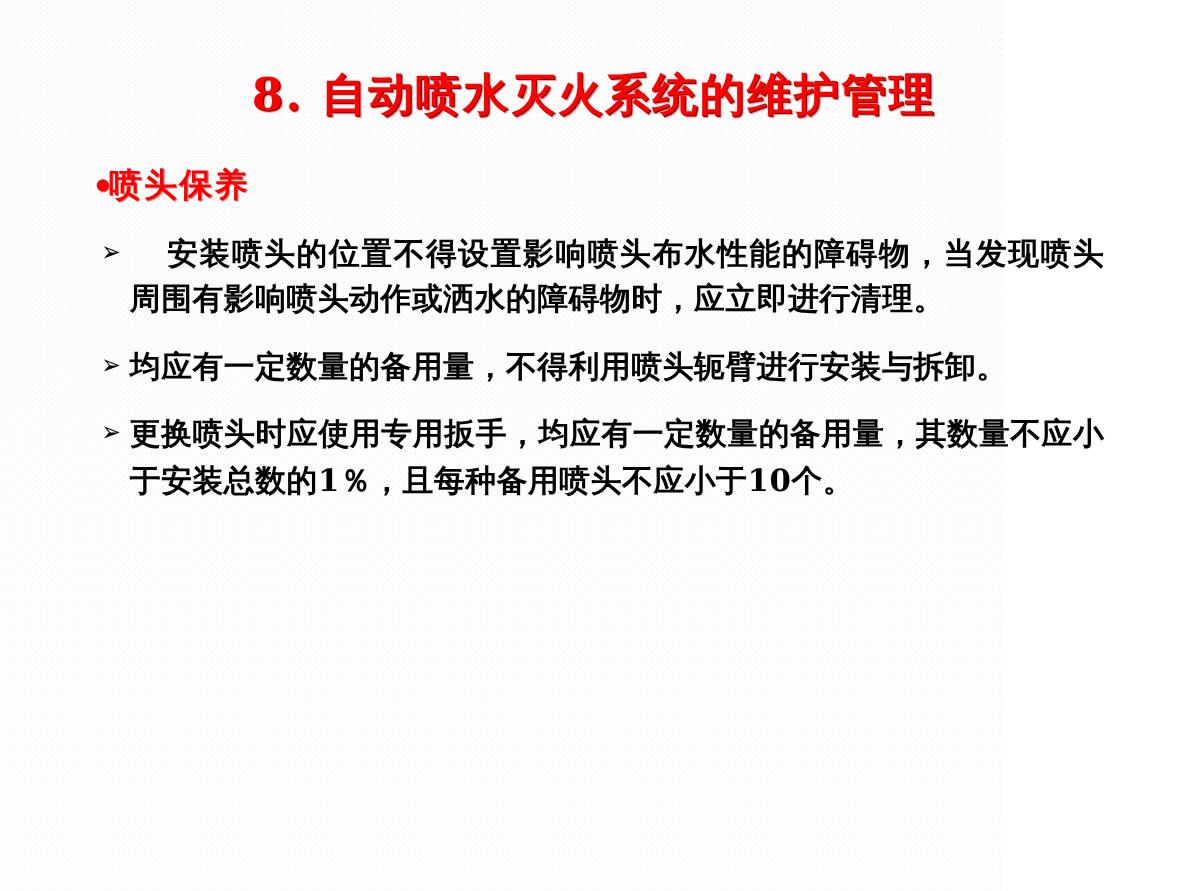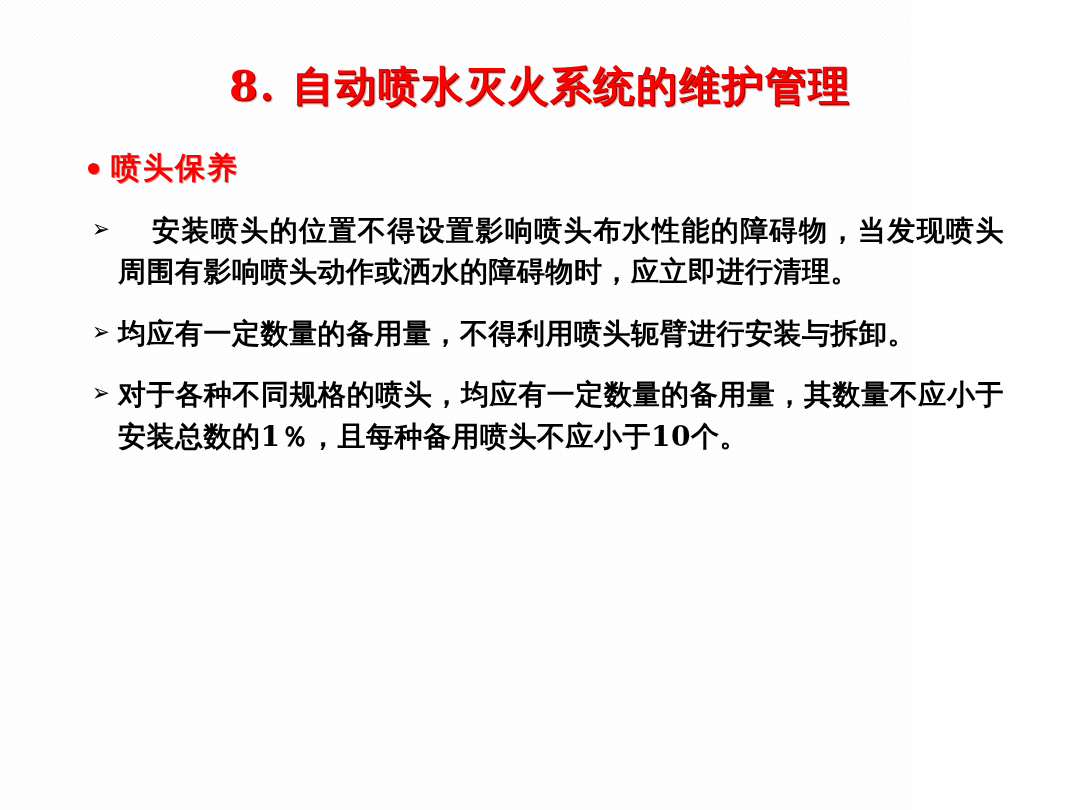--- a/index.html
+++ b/index.html
@@ -62,21 +62,20 @@
       2px 2px 1px rgba(100,0,0,0.35);
   }
 
   
   .lvl1 {
     position: absolute;
     top: 148px;
     left: 88px;
     display: flex;
     align-items: center;
-    gap: 12px;
     color: #ff0000;
     font-family: "DejaVu Serif", "Liberation Serif", serif;
     font-weight: bold;
     font-size: 30px;
     letter-spacing: 2px;
     text-shadow: 1px 1px 0 rgba(140,0,0,0.45);
   }
   .lvl1 .dot {
     width: 11px;
     height: 11px;
@@ -153,19 +152,19 @@
         <span class="ptext">安装喷头的位置不得设置影响喷头布水性能的障碍物，当发现喷头周围有影响喷头动作或洒水的障碍物时，应立即进行清理。</span>
       </div>
 
       <div class="para p2">
         <span class="arrow">➢</span>
         <span class="ptext">均应有一定数量的备用量，不得利用喷头轭臂进行安装与拆卸。</span>
       </div>
 
       <div class="para p3">
         <span class="arrow">➢</span>
-        <span class="ptext">对于各种不同规格的喷头，均应有一定数量的备用量，其数量不应小于安装总数的1％，且每种备用喷头不应小于10个。</span>
+        <span class="ptext">更换喷头时应使用专用扳手，均应有一定数量的备用量，其数量不应小于安装总数的1％，且每种备用喷头不应小于10个。</span>
       </div>
 
     </div>
 
   </div>
 </div>
 
 </body></html>

